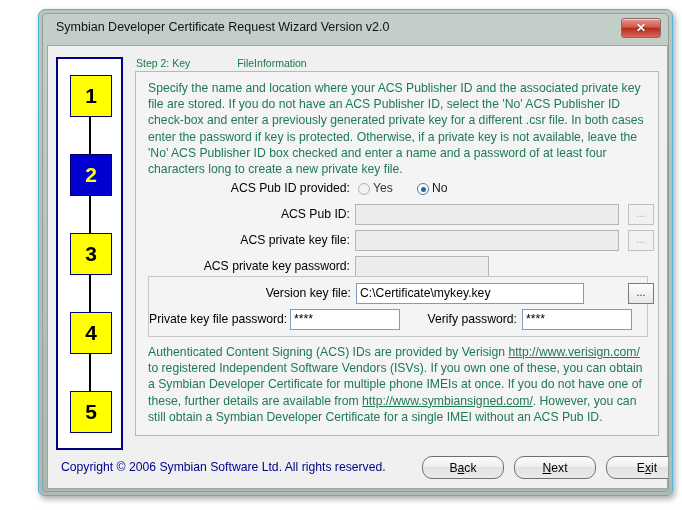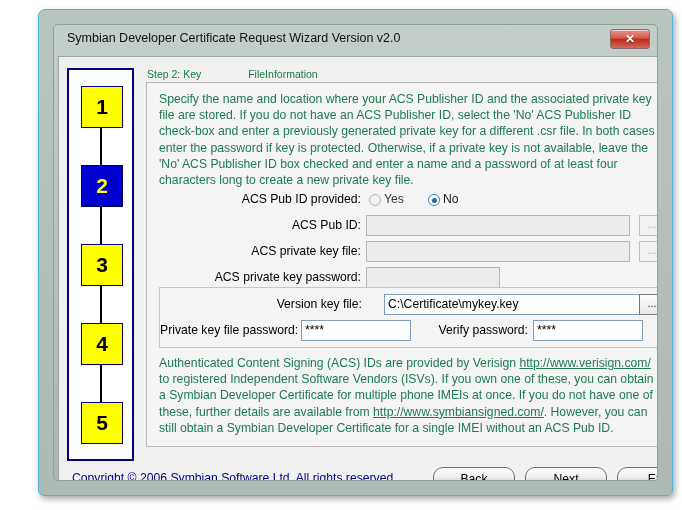--- a/index.html
+++ b/index.html
@@ -12,21 +12,21 @@
   }
 
   
   #window-frame {
     position: absolute;
     left: 38px; top: 9px;
     width: 635px; height: 487px;
     border: 1px solid #4bb7d4;
     border-radius: 7px 7px 6px 6px;
     background: linear-gradient(to bottom, #b9c6bf 0%, #aebbb4 100%);
-    padding: 14px;
+    padding: 3px;
     box-shadow: 2px 3px 6px rgba(0,0,0,0.35);
   }
   #window-inner {
     width: 100%; height: 100%;
     border: 1px solid #8fa19a;
     border-radius: 5px 5px 4px 4px;
     background: linear-gradient(to bottom, #c3cfc8 0%, #b4c1ba 60%, #aab8b1 100%);
     position: relative;
     overflow: hidden;
   }
@@ -372,21 +372,21 @@
               <div id="nopass-wrap">
                 <span id="nopass-box"></span>
                 <span id="nopass-lbl">No password</span>
               </div>
             </div>
 
           </div>
 
           <div id="pk-group">
             <div class="pk-lbl" style="left:0px; top:6px; width:202px;">Version key file:</div>
-            <div class="txtbox enabled" style="left:224px; top:6px; width:264px;">C:\Certificate\mykey.key</div>
+            <div class="txtbox enabled" style="left:207px; top:6px; width:228px;">C:\Certificate\mykey.key</div>
             <div class="browse-btn enabled" style="left:479px; top:6px;">...</div>
 
             <div class="pk-lbl" style="left:0px; top:32px; width:136px;">Private key file password:</div>
             <div class="txtbox enabled" style="left:141px; top:32px; width:110px;">****</div>
 
             <div class="pk-lbl" style="left:258px; top:32px; width:110px;">Verify password:</div>
             <div class="txtbox enabled" style="left:373px; top:32px; width:110px;">****</div>
           </div>
 
           <div id="acs-info"><span>Authenticated Content Signing (ACS) IDs are provided by Verisign </span><span class="linky">http://www.verisign.com/</span><span> to registered Independent Software Vendors (ISVs). If you own one of these, you can obtain a Symbian Developer Certificate for multiple phone IMEIs at once. If you do not have one of these, further details are available from </span><span class="linky">http://www.symbiansigned.com/</span><span>. However, you can still obtain a Symbian Developer Certificate for a single IMEI without an ACS Pub ID.</span></div>

